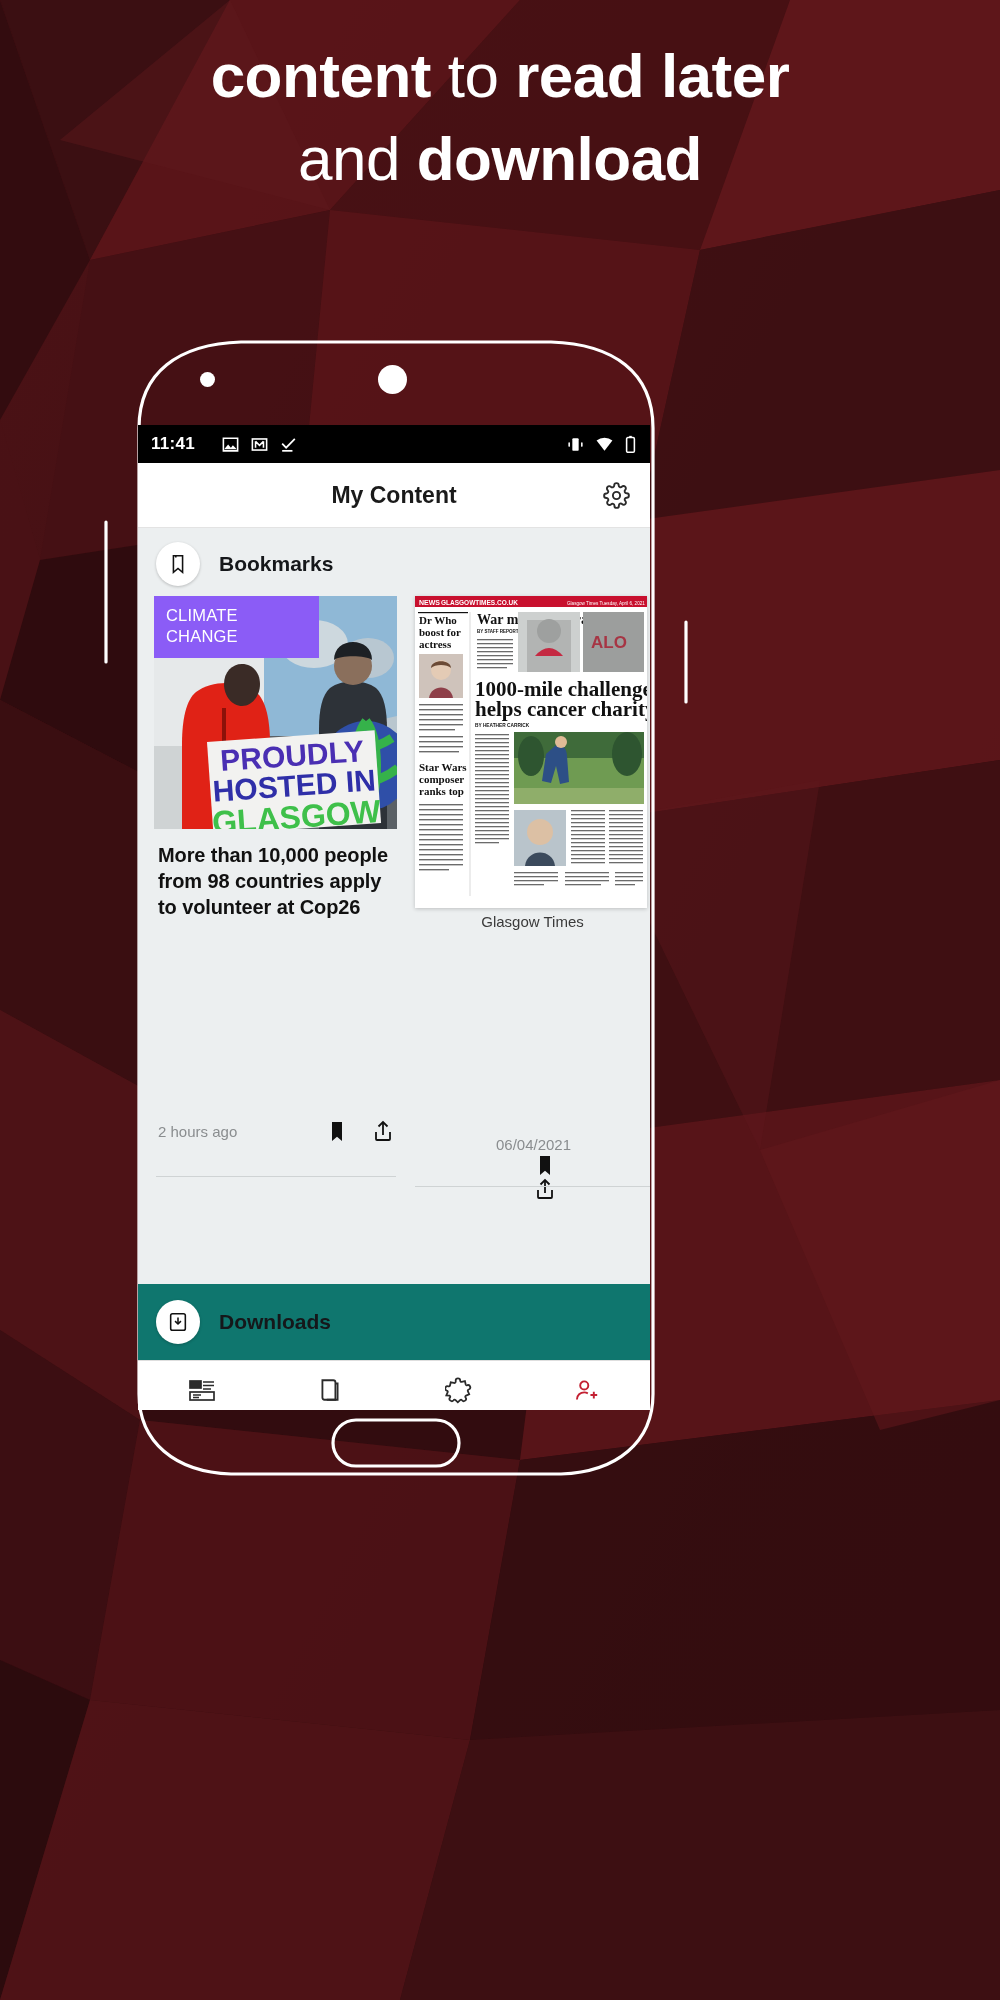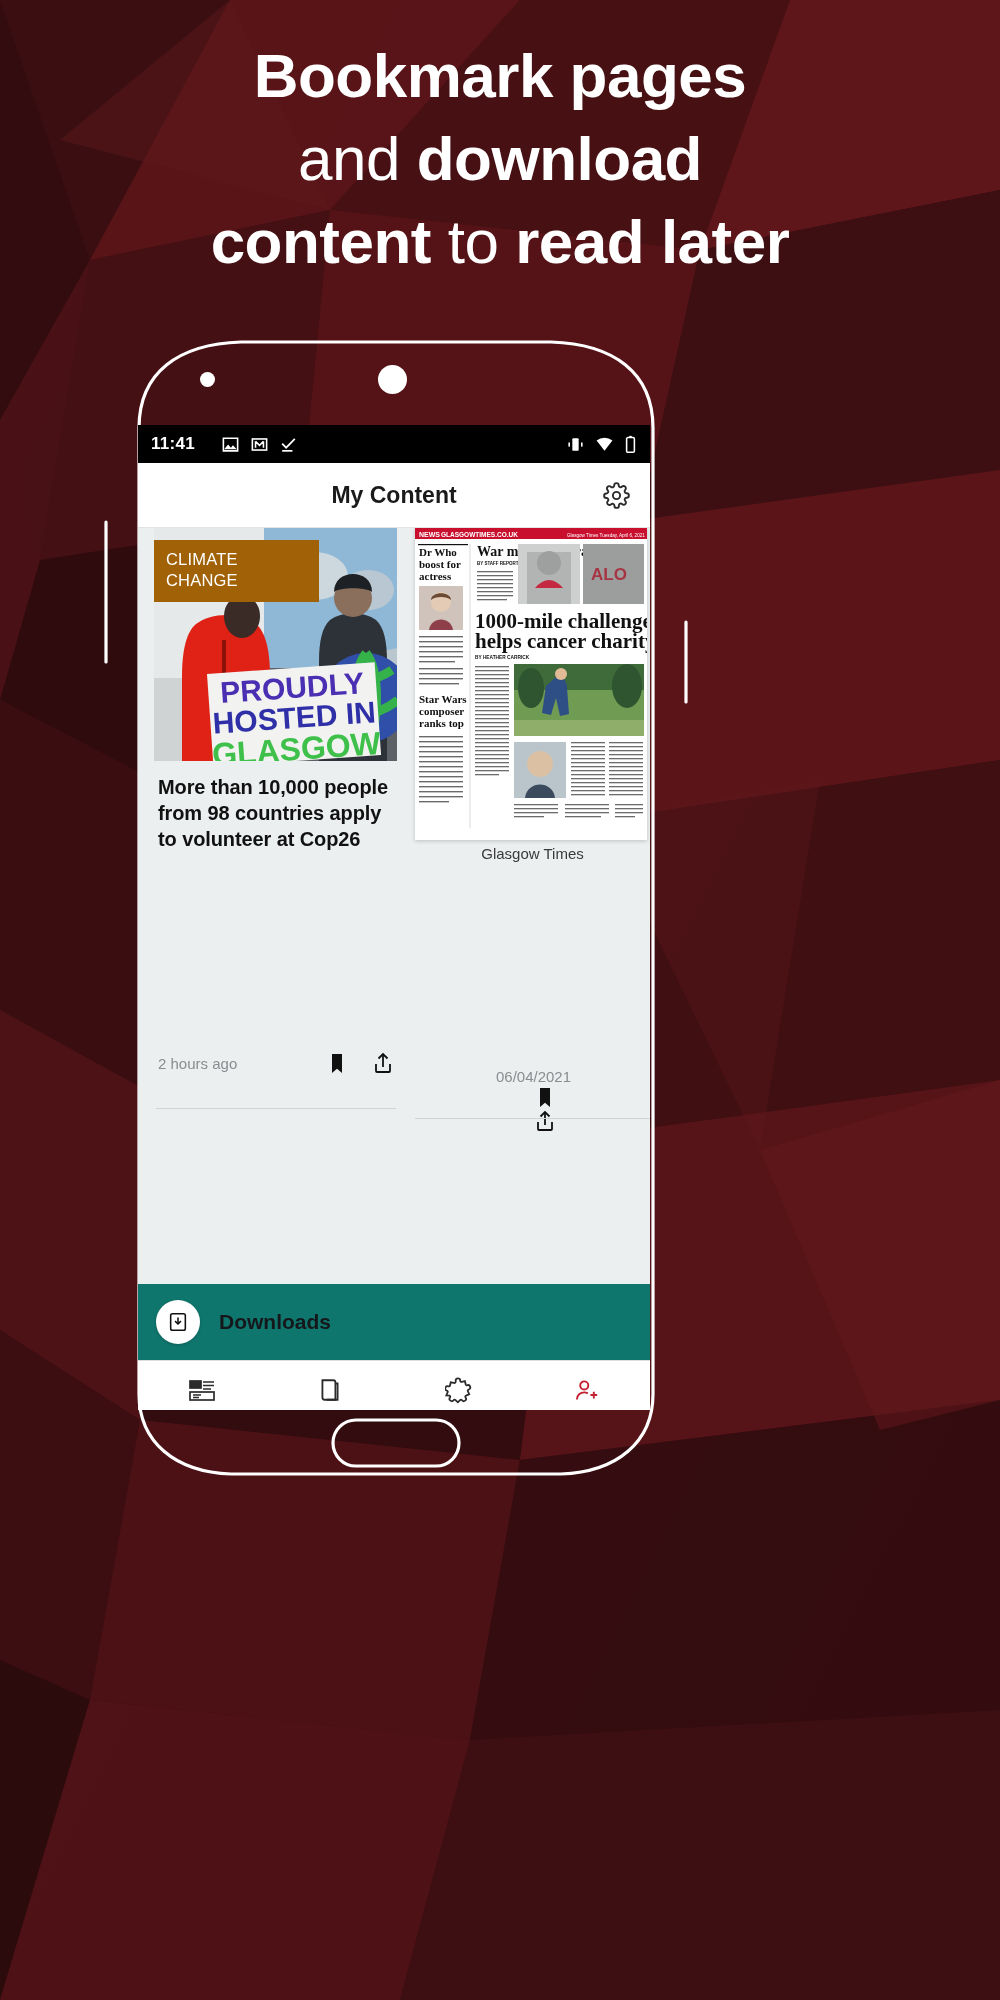--- a/index.html
+++ b/index.html
@@ -73,21 +73,21 @@
 
   .cards { display:flex; gap:18px; padding:0 0 0 16px; }
   .card { width:243px; position:relative; }
   .card.second { width:248px; }
 
   .thumb { width:243px; height:233px; position:relative; overflow:hidden; }
   .thumb2 { width:232px; height:312px; position:relative; overflow:hidden; background:#ec4899;
             box-shadow:0 1px 4px rgba(0,0,0,.2); }
 
   .badge {
-    position:absolute; left:0; top:12px; background:#a16207; color:#fff;
+    position:absolute; left:0; top:0; background:#8b5cf6; color:#fff;
     font-size:16.5px; font-weight:500; line-height:1.28;
     padding:9px 12px 11px 12px; letter-spacing:.2px; z-index:3;
   }
 
   .card-title {
     font-size:20px; font-weight:700; color:#111; line-height:1.3;
     padding:13px 6px 0 4px; letter-spacing:-0.1px;
   }
   .card-title2 { font-size:20.5px; font-weight:700; color:#111; padding-top:12px; white-space:nowrap; }
   .card-sub { font-size:15px; color:#3a3a3a; padding-top:5px;text-align:center; }
@@ -144,23 +144,22 @@
     <polygon points="0,1660 90,1700 0,2000" fill="#2c0b0d"></polygon>
     <polygon points="90,1700 470,1740 400,2000 0,2000" fill="#501317"></polygon>
     <polygon points="470,1740 1000,1710 1000,2000 400,2000" fill="#3e1013"></polygon>
     <polygon points="760,1150 1000,1080 1000,1400 880,1430" fill="#661a1e" opacity="0.55"></polygon>
     <polygon points="60,140 230,0 330,210" fill="#611a1e" opacity="0.45"></polygon>
     <polygon points="600,820 820,780 760,1150" fill="#621a1f" opacity="0.4"></polygon>
   </g>
 </svg>
 
 <div class="headline">
-  <span class="hl-line"><span class="w-bold">Bookmark pages</span></span>
+  <span class="hl-line"><span class="w-bold">content </span><span class="w-light">to </span><span class="w-bold">read later</span></span>
   <span class="hl-line"><span class="w-light">and </span><span class="w-bold">download</span></span>
-  <span class="hl-line"><span class="w-bold">content </span><span class="w-light">to </span><span class="w-bold">read later</span></span>
 </div>
 
 <div class="phone-wrap">
 
   <svg class="phone-outline" viewBox="0 0 590 1160" fill="none">
     <path d="M38 96 C38 40 78 12 140 10 L450 10 C512 12 552 40 552 96 L552 1062 C552 1110 516 1140 460 1142 L130 1142 C74 1140 38 1110 38 1062 Z" stroke="#ffffff" stroke-width="3.2" fill="none"></path>
     <path d="M5 190 L5 330" stroke="#ffffff" stroke-width="3.2" stroke-linecap="round"></path>
     <path d="M585 290 L585 370" stroke="#ffffff" stroke-width="3.2" stroke-linecap="round"></path>
     <rect x="232" y="1088" width="126" height="46" rx="23" stroke="#ffffff" stroke-width="3.2" fill="none"></rect>
   </svg>
@@ -206,20 +205,29 @@
       <span class="gear-btn">
         <svg width="27" height="27" viewBox="0 0 24 24" fill="none" stroke="#2b2b2b" stroke-width="1.7">
           <circle cx="12" cy="12" r="3.2"></circle>
           <path d="M19.4 15a1.6 1.6 0 0 0 .32 1.77l.06.06a2 2 0 1 1-2.83 2.83l-.06-.06a1.6 1.6 0 0 0-1.77-.32 1.6 1.6 0 0 0-.97 1.47V21a2 2 0 1 1-4 0v-.1a1.6 1.6 0 0 0-1.05-1.47 1.6 1.6 0 0 0-1.77.32l-.06.06A2 2 0 1 1 4.24 17l.06-.06a1.6 1.6 0 0 0 .32-1.77 1.6 1.6 0 0 0-1.47-.97H3a2 2 0 1 1 0-4h.1a1.6 1.6 0 0 0 1.47-1.05 1.6 1.6 0 0 0-.32-1.77l-.06-.06A2 2 0 1 1 7 4.24l.06.06a1.6 1.6 0 0 0 1.77.32H9a1.6 1.6 0 0 0 .97-1.47V3a2 2 0 1 1 4 0v.1a1.6 1.6 0 0 0 .97 1.47 1.6 1.6 0 0 0 1.77-.32l.06-.06A2 2 0 1 1 19.76 7l-.06.06a1.6 1.6 0 0 0-.32 1.77V9a1.6 1.6 0 0 0 1.47.97H21a2 2 0 1 1 0 4h-.1a1.6 1.6 0 0 0-1.5.97z"></path>
         </svg>
       </span>
     </div>
 
     <div class="content">
 
+      <div class="section-head">
+        <span class="circ-icon">
+          <svg width="22" height="22" viewBox="0 0 24 24" fill="none" stroke="#111" stroke-width="1.7">
+            <path d="M7 3h10v18l-5-4.2L7 21z"></path>
+            <path d="M9.6 3v2"></path>
+          </svg>
+        </span>
+        <span class="section-label">Bookmarks</span>
+      </div>
 
       <div class="cards">
 
         <div class="card">
           <div class="thumb">
             <svg viewBox="0 0 243 233" width="243" height="233" preserveAspectRatio="none">
               <rect width="243" height="233" fill="#b9c6ce"></rect>
               <rect x="0" y="0" width="110" height="233" fill="#e6e9ea"></rect>
               <polygon points="110,0 243,0 243,120 110,150" fill="#8fb8d6"></polygon>
               <ellipse cx="160" cy="48" rx="34" ry="24" fill="#cdd8de"></ellipse>

